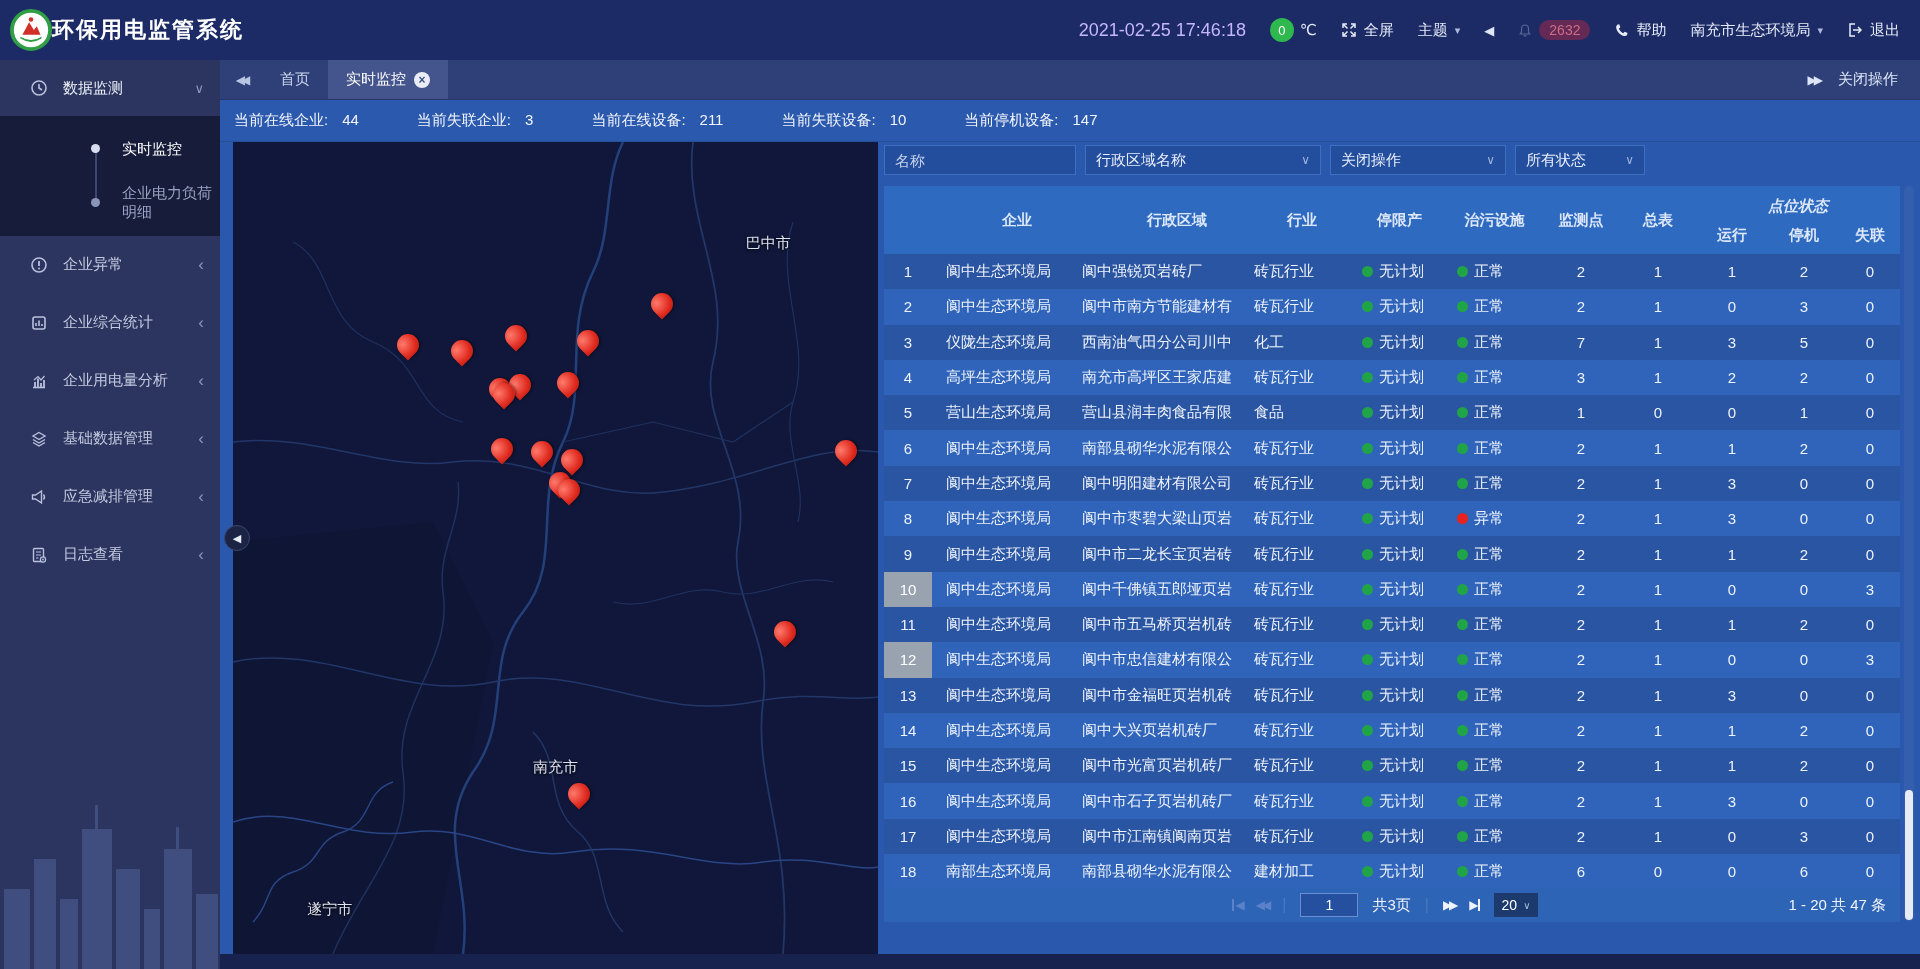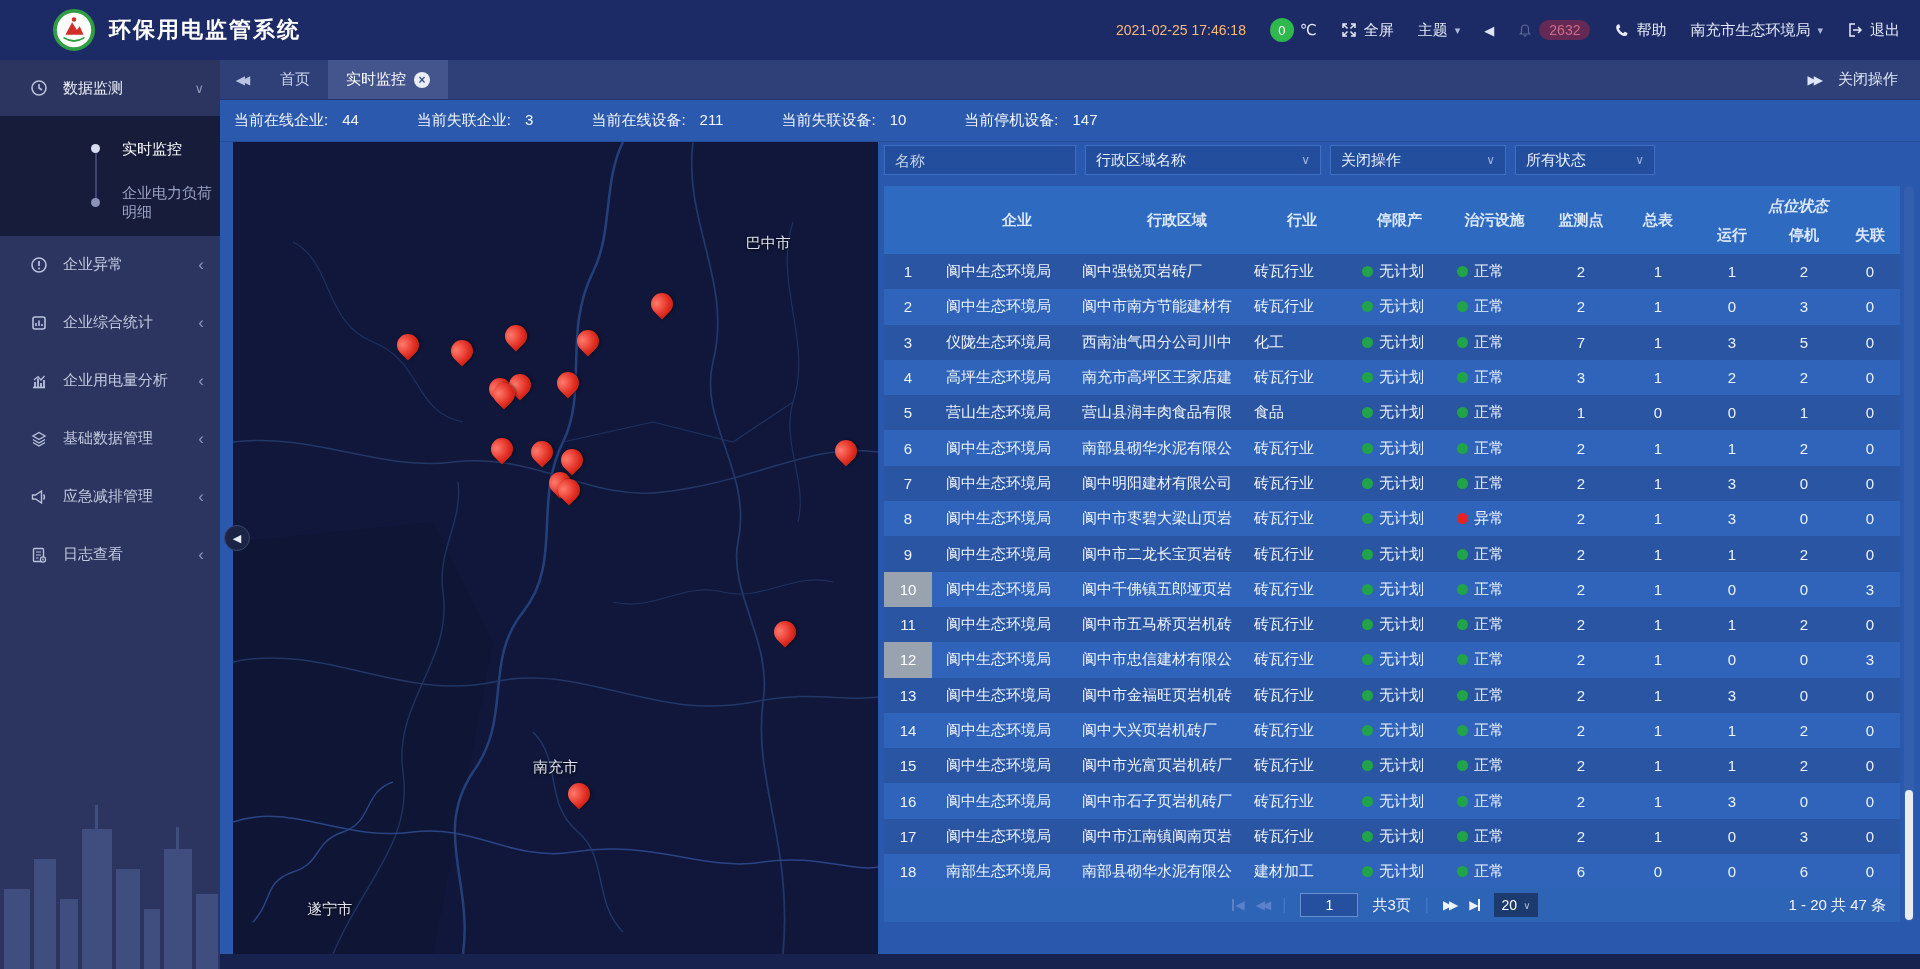--- a/index.html
+++ b/index.html
@@ -1,25 +1,25 @@
 <!DOCTYPE html>
 <html><head>
 <meta charset="utf-8">
 <style>
   * { box-sizing: border-box; margin: 0; padding: 0; }
   html,body { width:1920px; height:969px; overflow:hidden; }
   body { font-family:"Liberation Sans","DejaVu Sans",sans-serif; background:#2a58ac; position:relative; color:#e9eefb; }
 
   
   .topbar { position:absolute; left:0; top:0; width:1920px; height:60px; background:#1c2b66; display:flex; align-items:center; z-index:30; }
-  .brand { display:flex; align-items:center; gap:14px; padding-left:42px; width:560px;margin-left:11px; }
+  .brand { display:flex; align-items:center; padding-left:10px; width:560px; }
   .logo { width:42px; height:42px; flex:0 0 auto; }
   .app-title { font-size:22px; font-weight:bold; letter-spacing:2px; color:#ffffff; white-space:nowrap; }
   .topbar-right { margin-left:auto; display:flex; align-items:center; gap:24px; padding-right:20px; font-size:15px; color:#e6ebf8; white-space:nowrap; }
-  .datetime { font-size:14px; color:#fdba74; }
+  .datetime { font-size:18px; color:#c4b5fd; }
   .temp { display:flex; align-items:center; gap:6px; }
   .temp-badge { width:24px; height:24px; border-radius:50%; background:#2eb84e; color:#fff; font-size:13px; display:flex; align-items:center; justify-content:center; }
   .tb-item { display:flex; align-items:center; gap:7px; cursor:pointer; }
   .caret { font-size:11px; color:#aeb9dc; }
   .speaker { font-size:13px; color:#dfe5f5; }
   .msg-pill { background:rgba(160,40,70,.55); color:#cf6d86; border-radius:10px; padding:2px 10px; font-size:14px; }
   .bell-ic { opacity:.55; }
 
   
   .sidebar { position:absolute; left:0; top:60px; width:220px; height:909px; background:#2b355f; z-index:20; }
@@ -66,21 +66,21 @@
 
   
   .panel { position:absolute; left:664px; top:0; width:1030px; height:812px; }
   .filters { position:absolute; left:0; top:3px; height:30px; display:flex; gap:9px; }
   .f-input, .f-select { height:30px; background:#234e9e; border:1px solid #3f6fc2; color:#e8eefc; font-size:15px; padding:0 10px; display:flex; align-items:center; }
   .f-input input { background:transparent; border:none; outline:none; color:#e8eefc; font-size:15px; width:100%; font-family:inherit; }
   .f-input input::placeholder { color:#c6d2ea; opacity:1; }
   .f-input { width:192px; }
   .f-select { justify-content:space-between; cursor:pointer; }
   .f-select .sel-caret { color:#9fb4dc; font-size:12px; margin-left:10px; }
-  .f-region { width:236px; } .f-industry { width:176px; } .f-status { width:140px; }
+  .f-region { width:236px; } .f-industry { width:176px; } .f-status { width:130px; }
 
   
   .thead { position:absolute; left:0; top:44px; width:1016px; height:68px; background:#2e6ac0; display:flex; font-weight:bold; color:#dce7fa; font-size:15px; }
   .th { display:flex; align-items:center; justify-content:center; height:68px; }
   .th-group { width:204px; display:flex; flex-direction:column; }
   .th-group-title { height:30px; display:flex; align-items:flex-end; justify-content:center; font-style:italic; }
   .th-group-sub { height:38px; display:flex; align-items:center; }
   .th-sub { text-align:center; }
   .w-idx{width:48px;} .w-region{width:150px;} .w-company{width:170px;} .w-industry{width:100px;}
   .w-stop{width:95px;} .w-fac{width:95px;} .w-mon{width:78px;} .w-meter{width:76px;}

